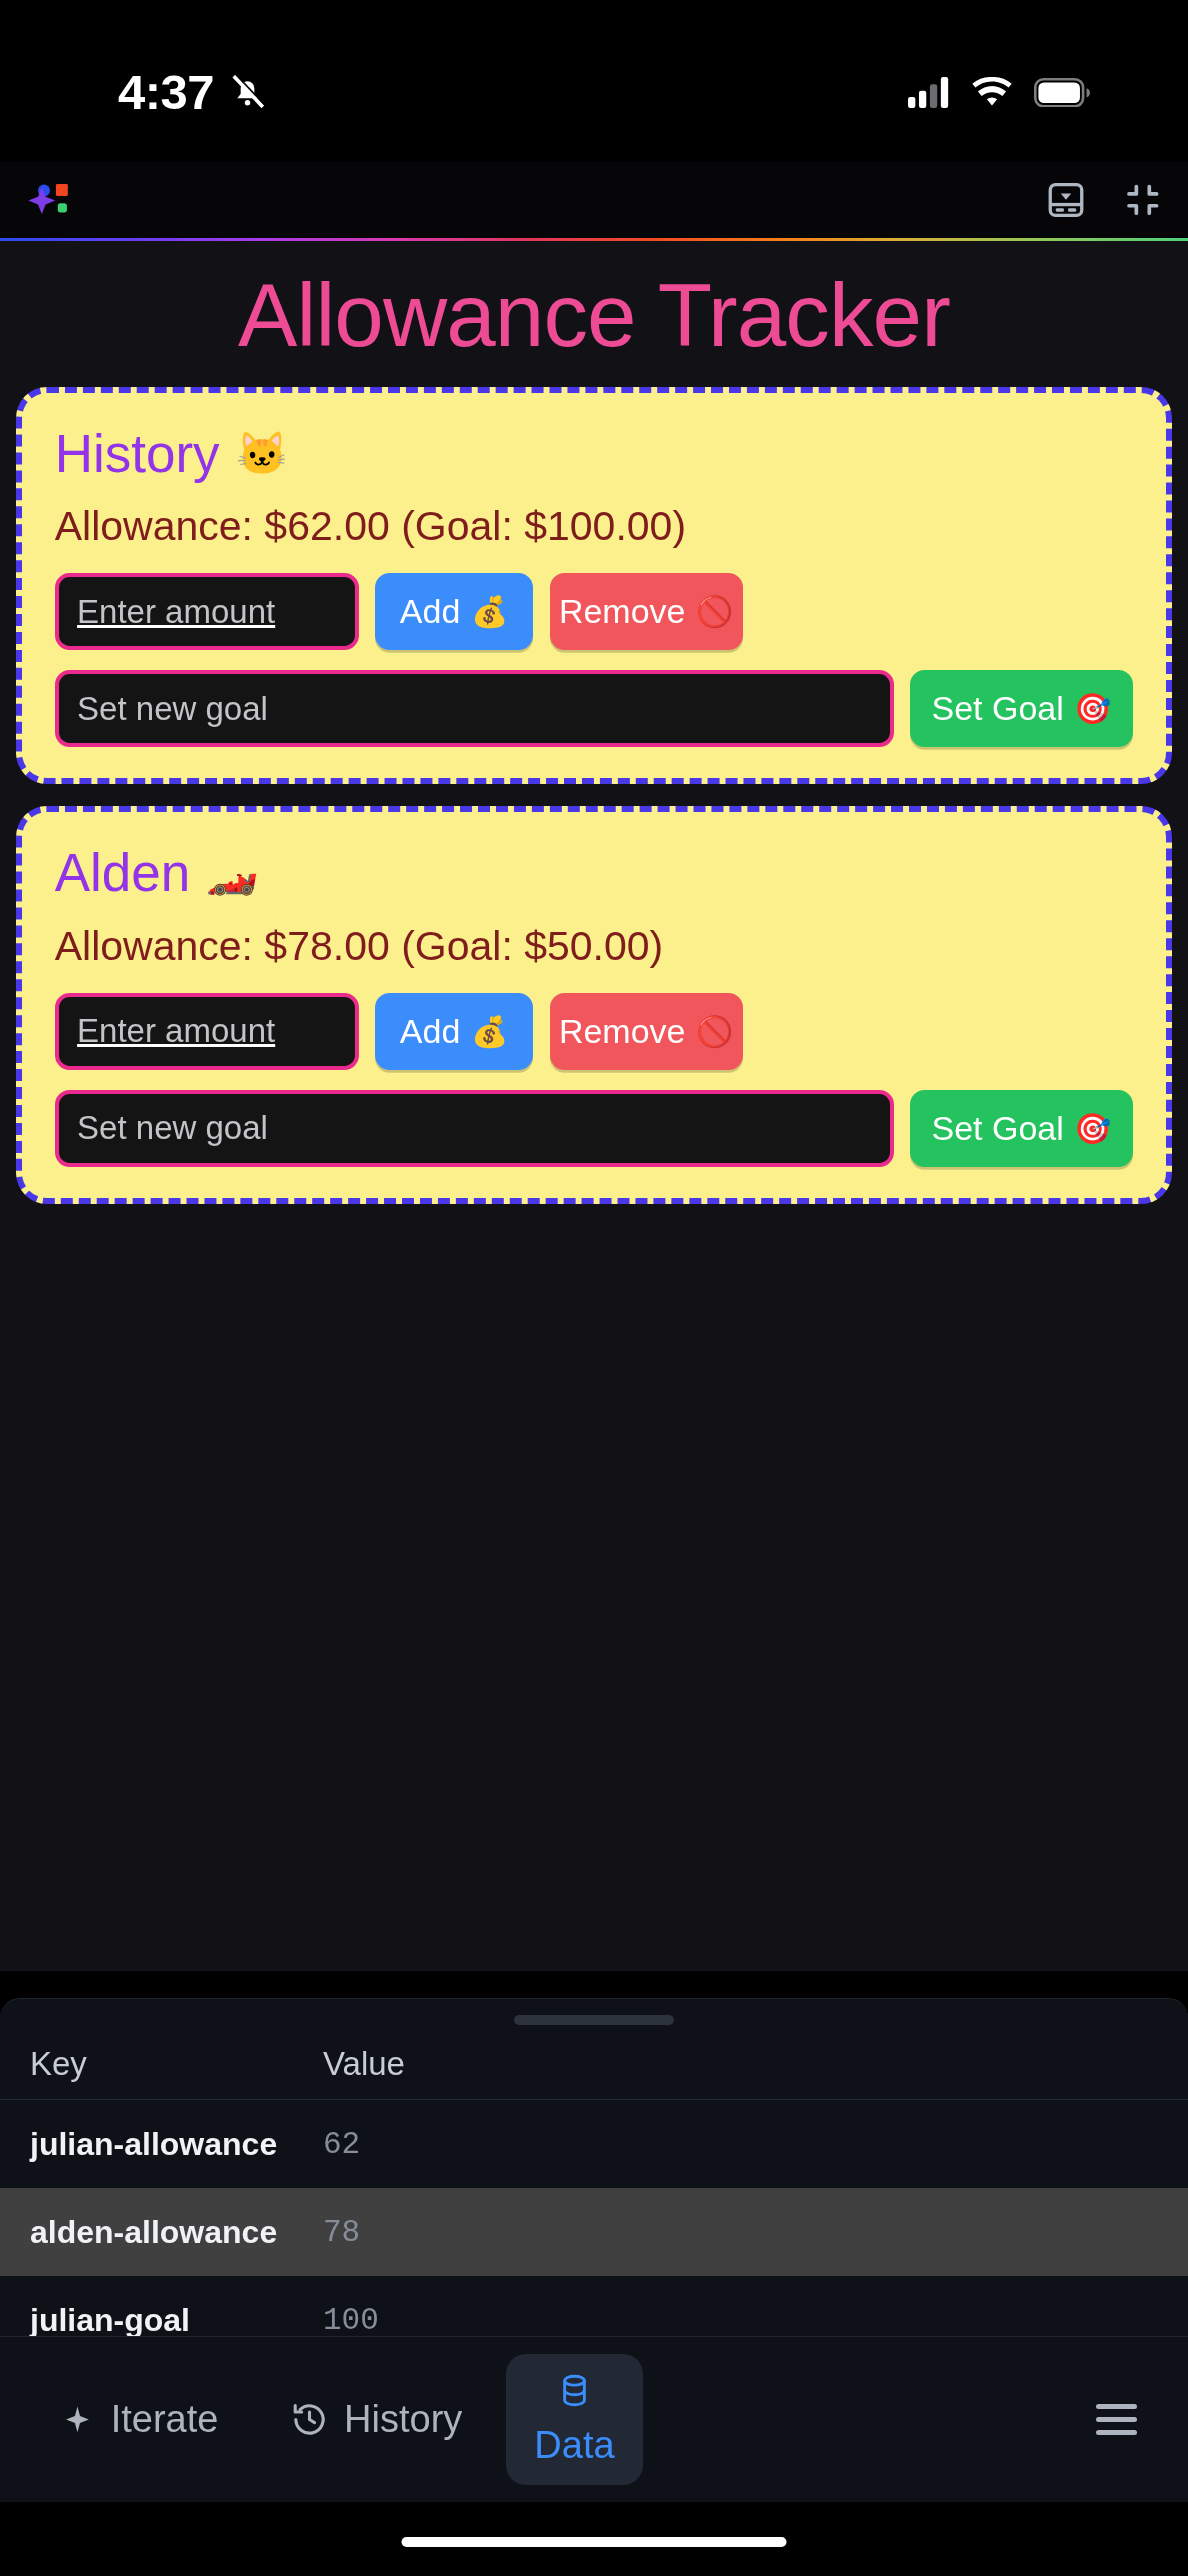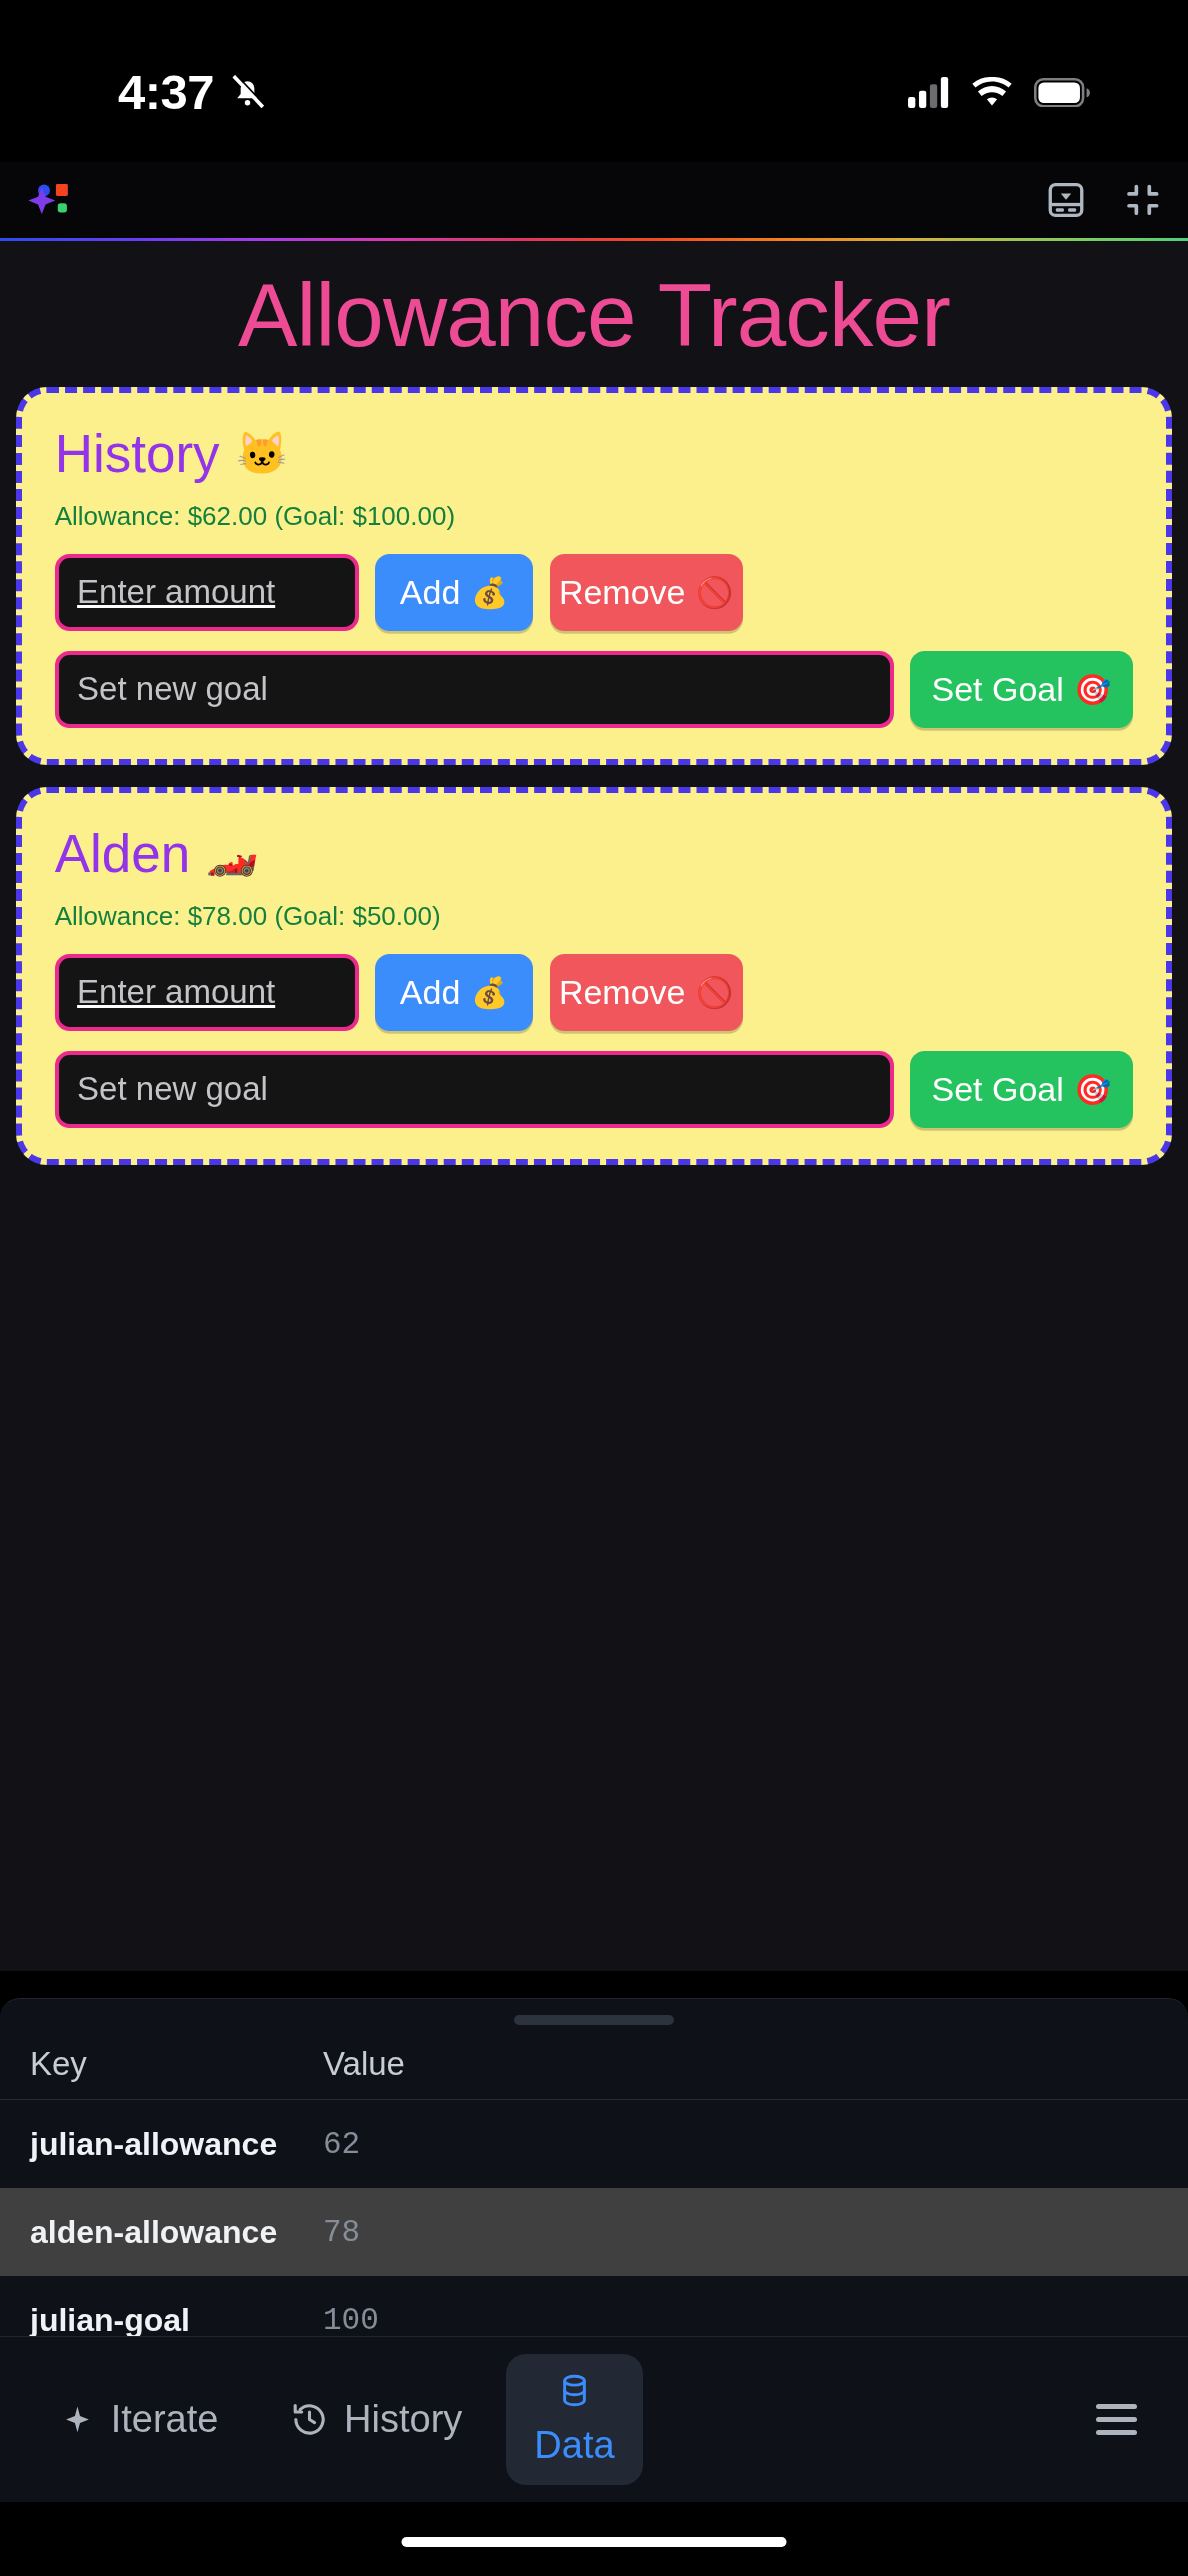--- a/index.html
+++ b/index.html
@@ -61,22 +61,22 @@
   }
   .card-name{
     color:#9333ea;
     font-size:53px;
     font-weight:400;
     line-height:1.25;
     display:flex; align-items:center; gap:16.6px;
   }
   .card-emoji{ font-size:42px; }
   .card-allow{
-    color:#15803d;
-    font-size:26px;
+    color:#7f1d1d;
+    font-size:41px;
     font-weight:400;
     margin-top:13px;
     line-height:1.3;
   }
   .row{ display:flex; gap:16.6px; margin-top:20px; align-items:stretch; }
   .inp{
     background:#141414;
     border:4.6px solid #ea2a8c;
     border-radius:14.7px;
     color:#fff;

